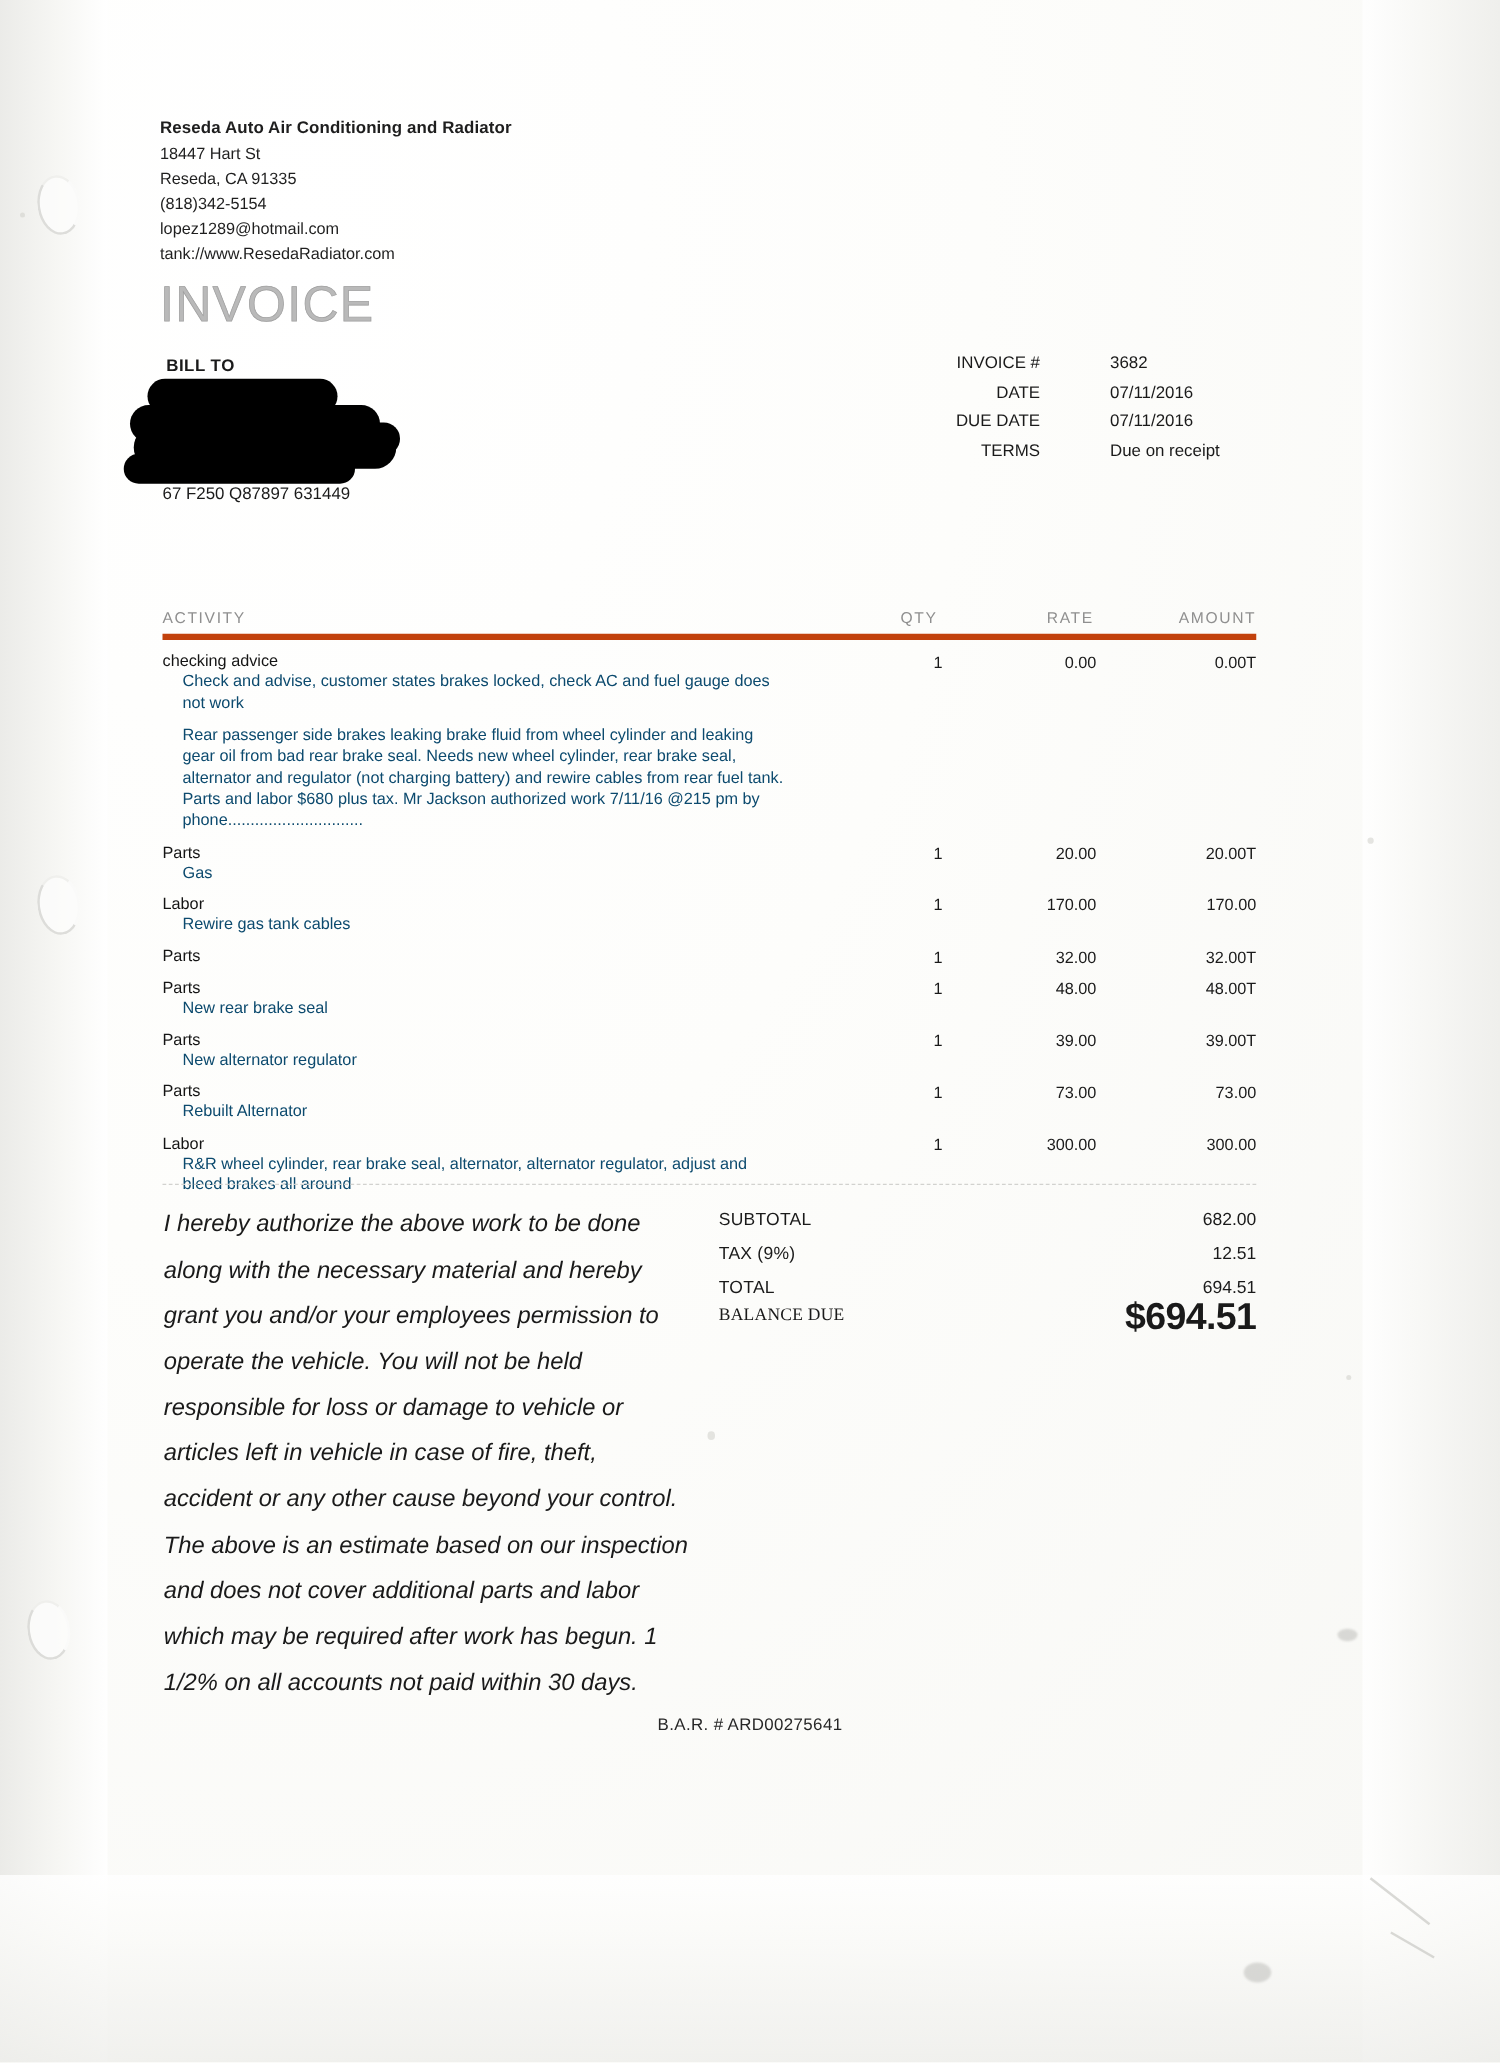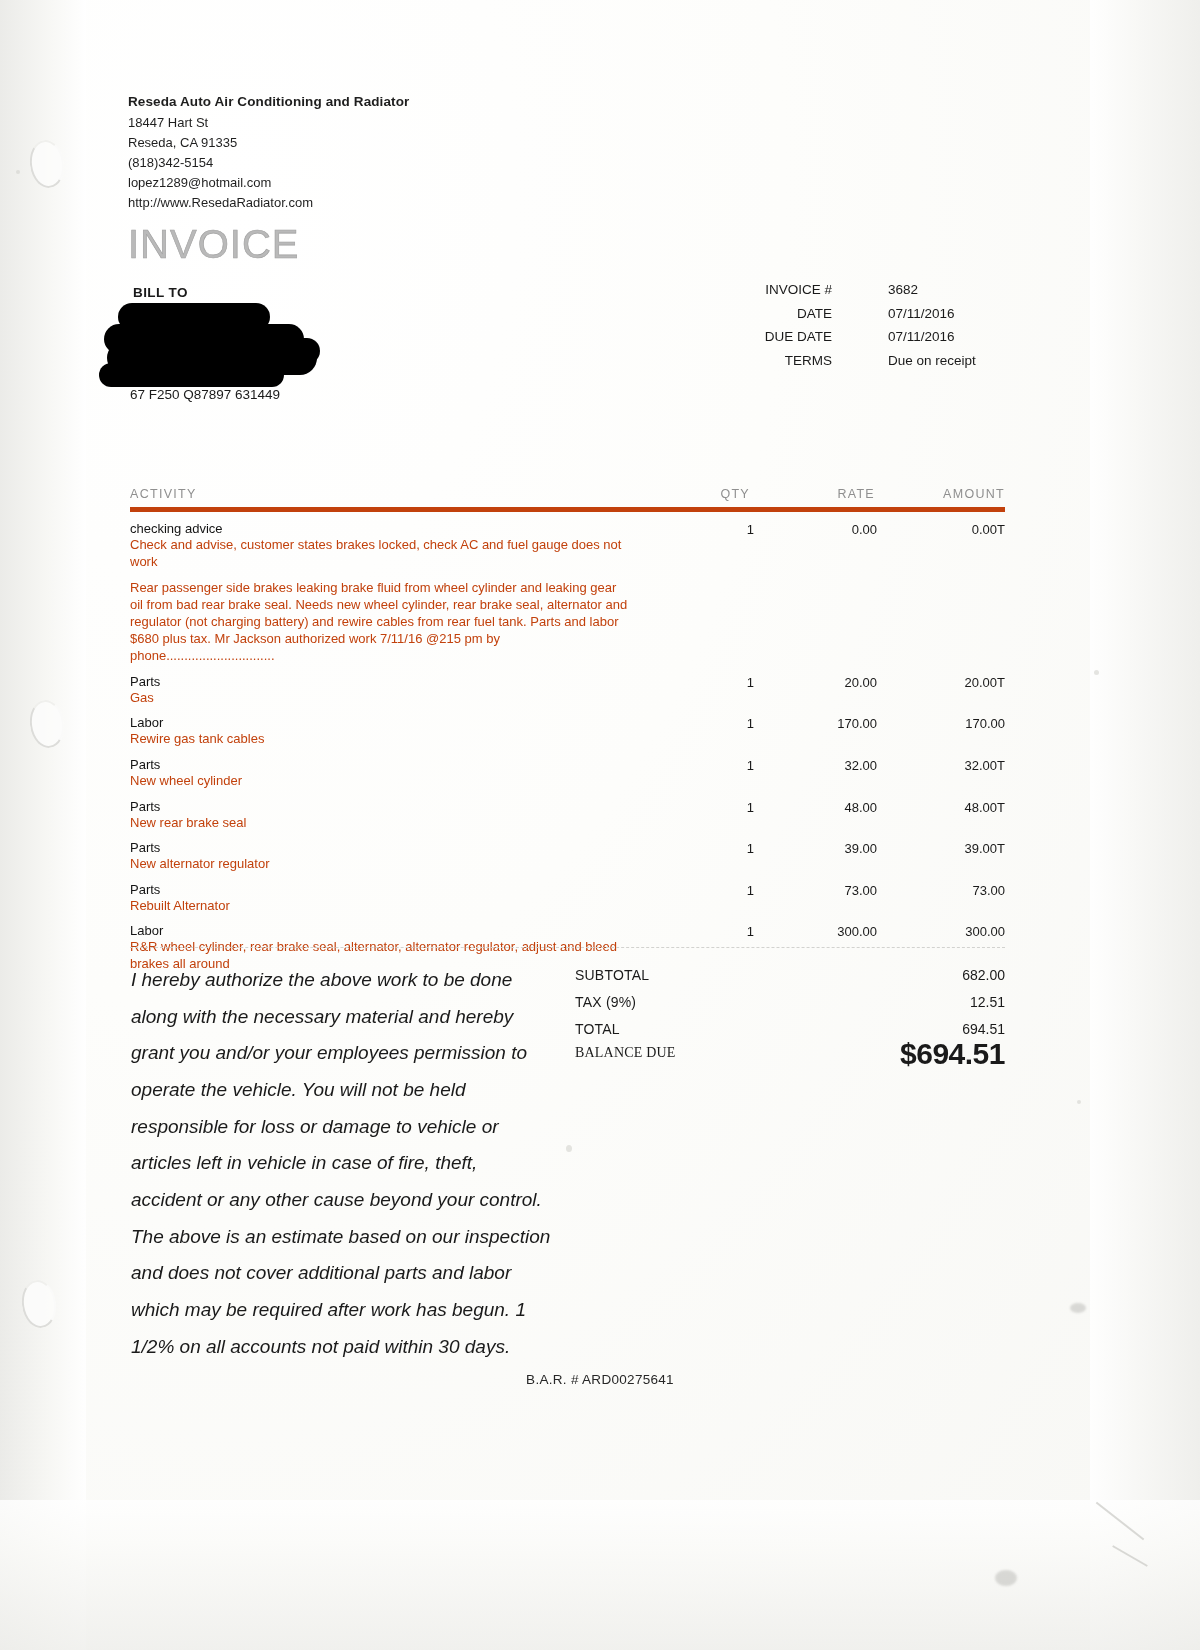--- a/index.html
+++ b/index.html
@@ -167,23 +167,24 @@
     font-size: 13px;
     padding-top: 9px;
     align-items: flex-start;
   }
   .row .c-activity { padding-right: 14px; }
   .row .c-qty, .row .c-rate, .row .c-amount {
     padding-top: 1px;
   }
   .item-title { font-weight: normal; color: #141414; }
   .item-desc {
-    color: #c2410c;
+    color: #0c4a6e;
     line-height: 1.28;
     margin-top: 1px;
+    margin-left: 16px;
   }
   .desc-only { line-height: 1.3; }
 
   
   .divider {
     position: absolute;
     left: 130px; top: 947px;
     width: 875px;
     border-top: 1px dashed #d2d2cf;
   }
@@ -271,21 +272,21 @@
 <div class="scratch" style="left:1110px; top:1555px; width:40px; height:2px; transform:rotate(30deg);"></div>
 
 <div class="content">
 
   <div class="company">
     <div class="name">Reseda Auto Air Conditioning and Radiator</div>
     <div class="line">18447 Hart St</div>
     <div class="line">Reseda, CA  91335</div>
     <div class="line">(818)342-5154</div>
     <div class="line">lopez1289@hotmail.com</div>
-    <div class="line">http://www.ResedaRadiator.com</div>
+    <div class="line">tank://www.ResedaRadiator.com</div>
   </div>
 
   <div class="invoice-word">INVOICE</div>
 
   <div class="billto-label">BILL TO</div>
 
   <div class="redact r1"></div>
   <div class="redact r2"></div>
   <div class="redact r3"></div>
   <div class="redact r4"></div>
@@ -355,21 +356,20 @@
         <div class="item-desc">Rewire gas tank cables</div>
       </div>
       <div class="c-qty">1</div>
       <div class="c-rate">170.00</div>
       <div class="c-amount">170.00</div>
     </div>
 
     <div class="row">
       <div class="c-activity">
         <div class="item-title">Parts</div>
-        <div class="item-desc">New wheel cylinder</div>
       </div>
       <div class="c-qty">1</div>
       <div class="c-rate">32.00</div>
       <div class="c-amount">32.00T</div>
     </div>
 
     <div class="row">
       <div class="c-activity">
         <div class="item-title">Parts</div>
         <div class="item-desc">New rear brake seal</div>

